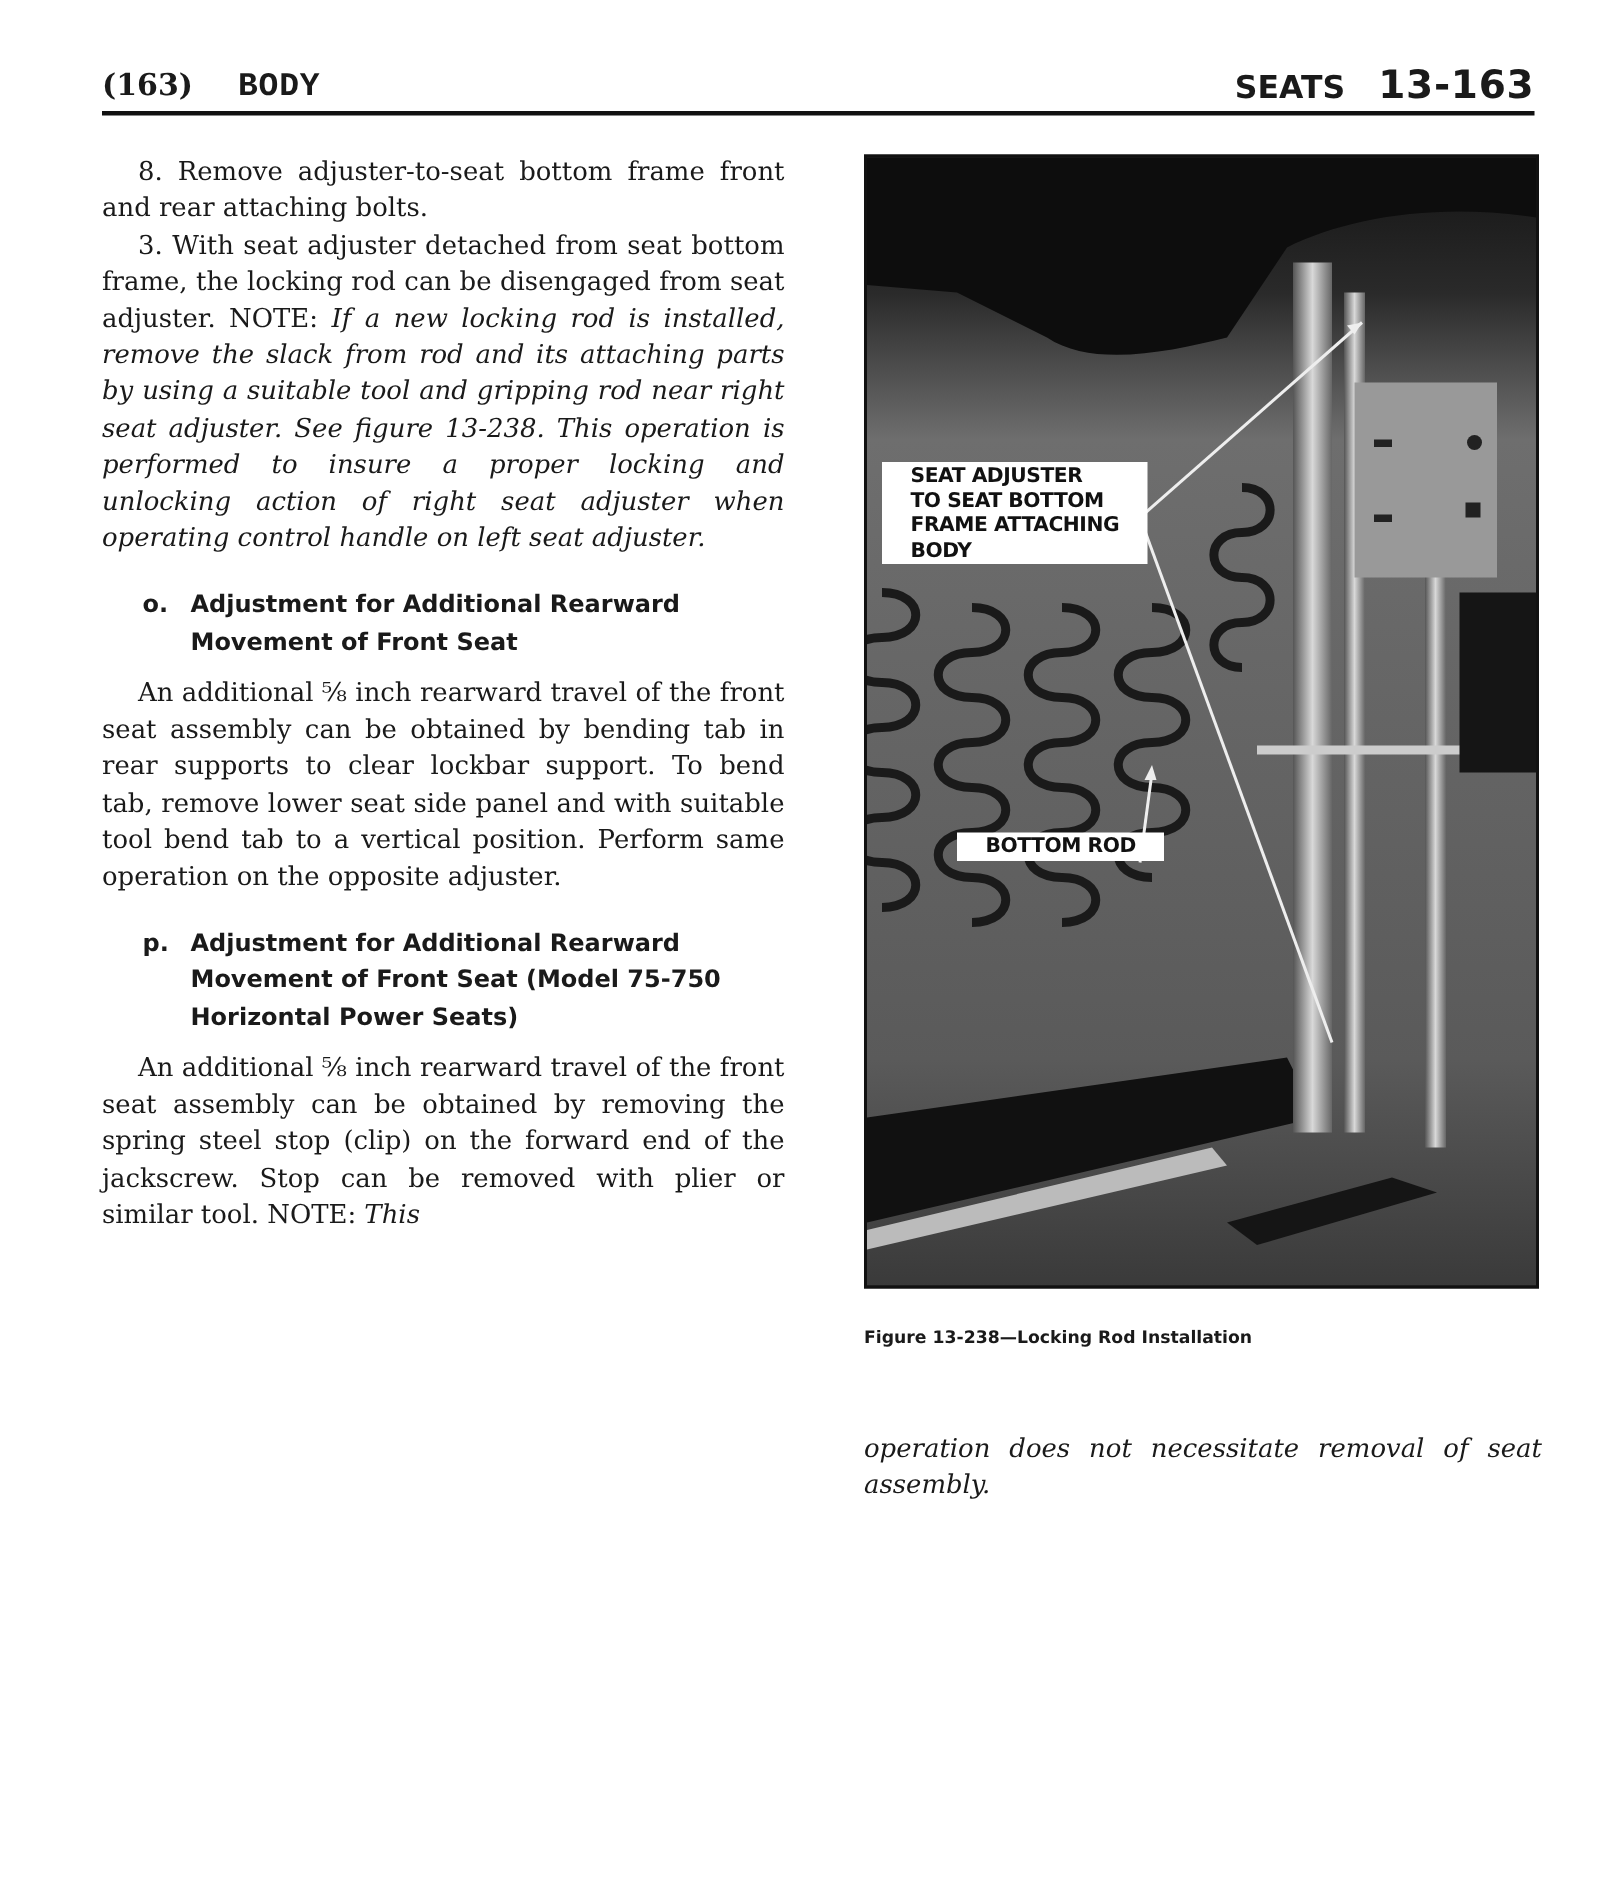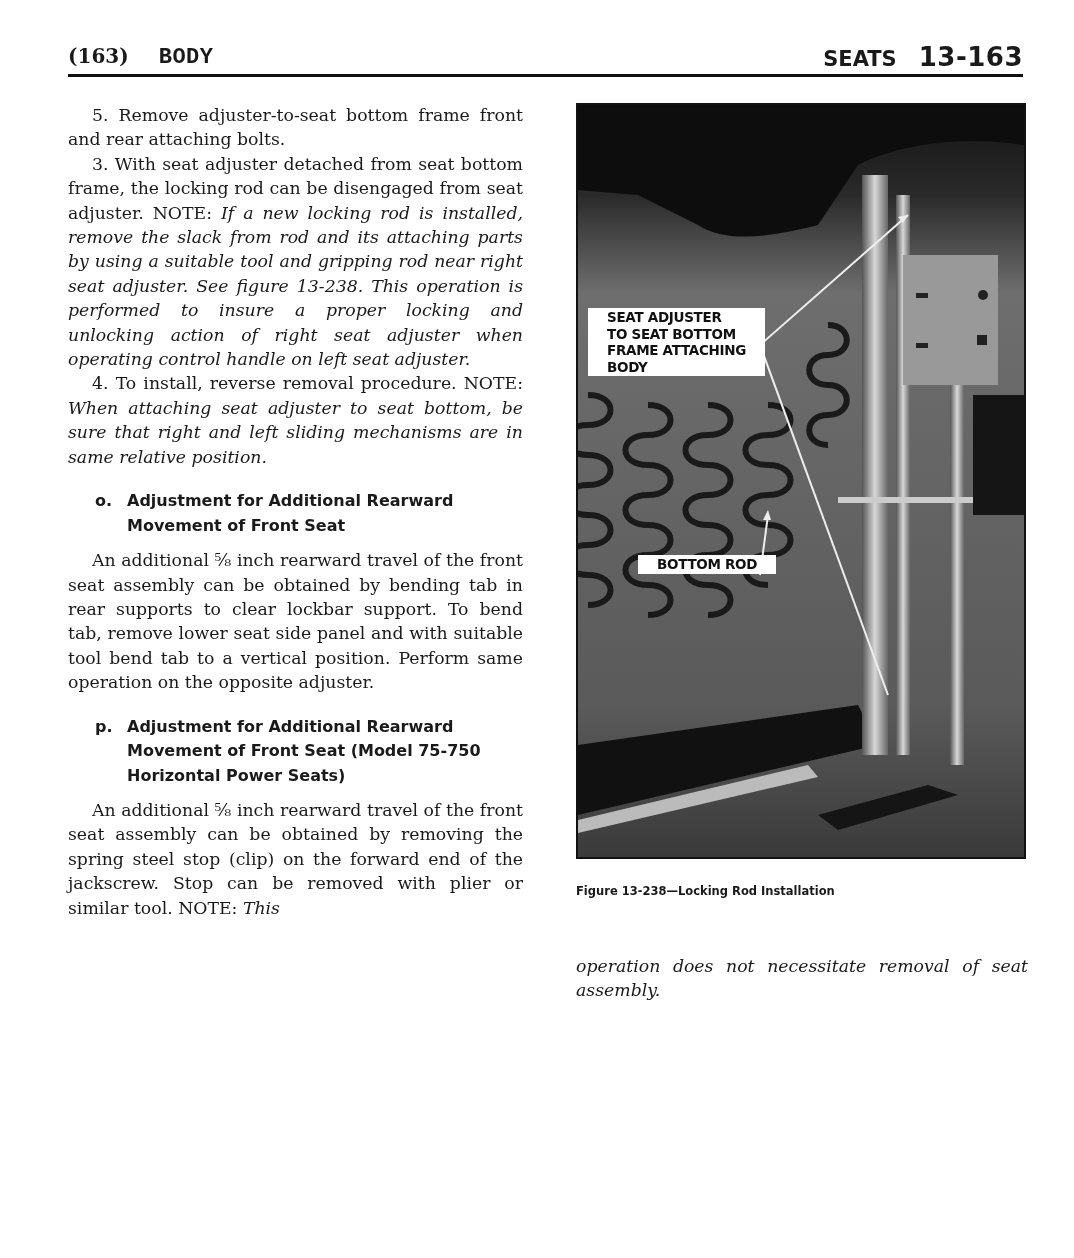--- a/index.html
+++ b/index.html
@@ -30,23 +30,22 @@
 <div class="hdr">
   <div class="hdr-left">
     <span>(163)</span><span class="sec">BODY</span>
   </div>
   <div class="hdr-right">
     <span class="seats">SEATS</span><span class="pg">13-163</span>
   </div>
 </div>
 
 <div class="col-left">
-  <p class="p ind">5. Remove adjuster-to-seat bottom frame front and rear attaching bolts.</p>
+  <p class="p ind">8. Remove adjuster-to-seat bottom frame front and rear attaching bolts.</p>
   <p class="p ind"><span>3. With seat adjuster detached from seat bottom frame, the locking rod can be disengaged from seat adjuster. NOTE: </span><i>If a new locking rod is installed, remove the slack from rod and its attaching parts by using a suitable tool and gripping rod near right seat adjuster. See figure 13-238. This operation is performed to insure a proper locking and unlocking action of right seat adjuster when operating control handle on left seat adjuster.</i></p>
-  <p class="p ind"><span>4. To install, reverse removal procedure. NOTE: </span><i>When attaching seat adjuster to seat bottom, be sure that right and left sliding mechanisms are in same relative position.</i></p>
 
   <div class="sub">
     <span class="lbl">o.</span>
     <span>Adjustment for Additional Rearward Movement of Front Seat</span>
   </div>
   <p class="p ind">An additional ⅝ inch rearward travel of the front seat assembly can be obtained by bending tab in rear supports to clear lockbar support. To bend tab, remove lower seat side panel and with suitable tool bend tab to a vertical position. Perform same operation on the opposite adjuster.</p>
 
   <div class="sub">
     <span class="lbl">p.</span>
     <span>Adjustment for Additional Rearward Movement of Front Seat (Model 75-750 Horizontal Power Seats)</span>

